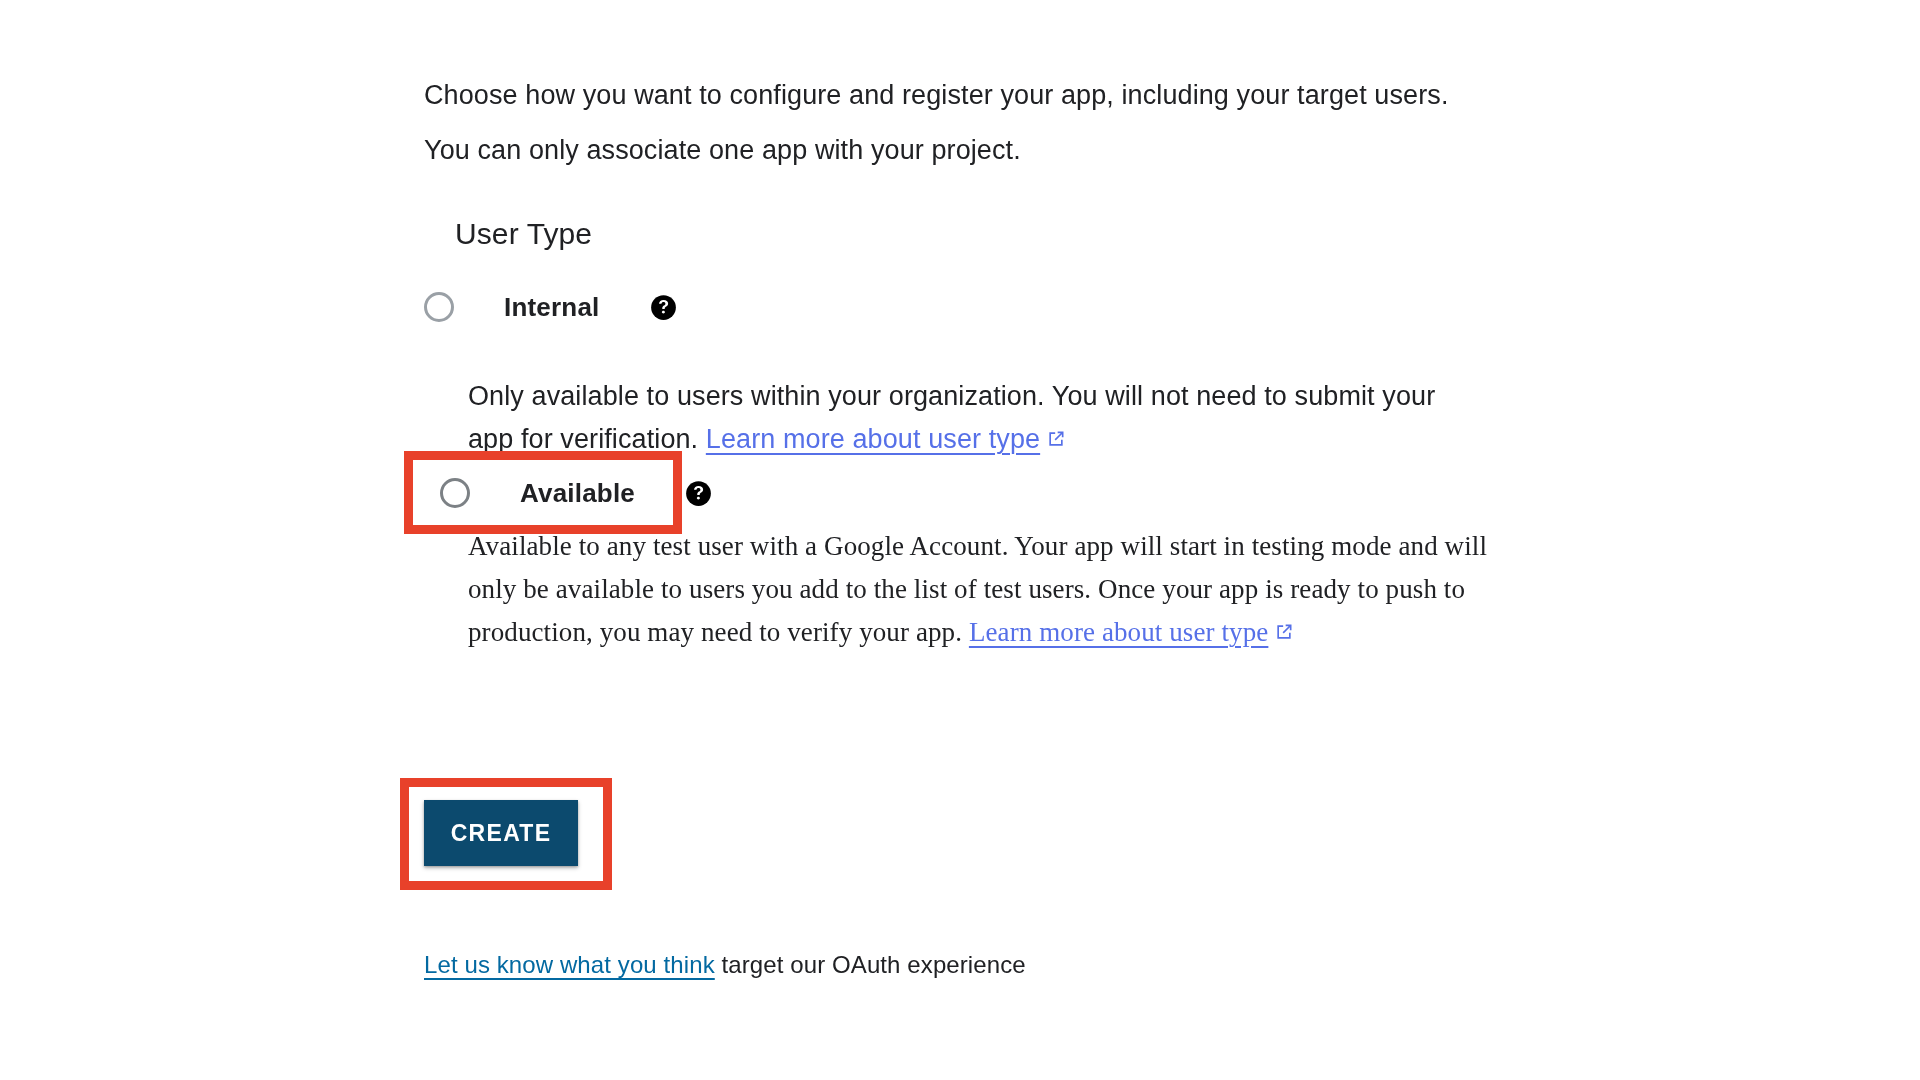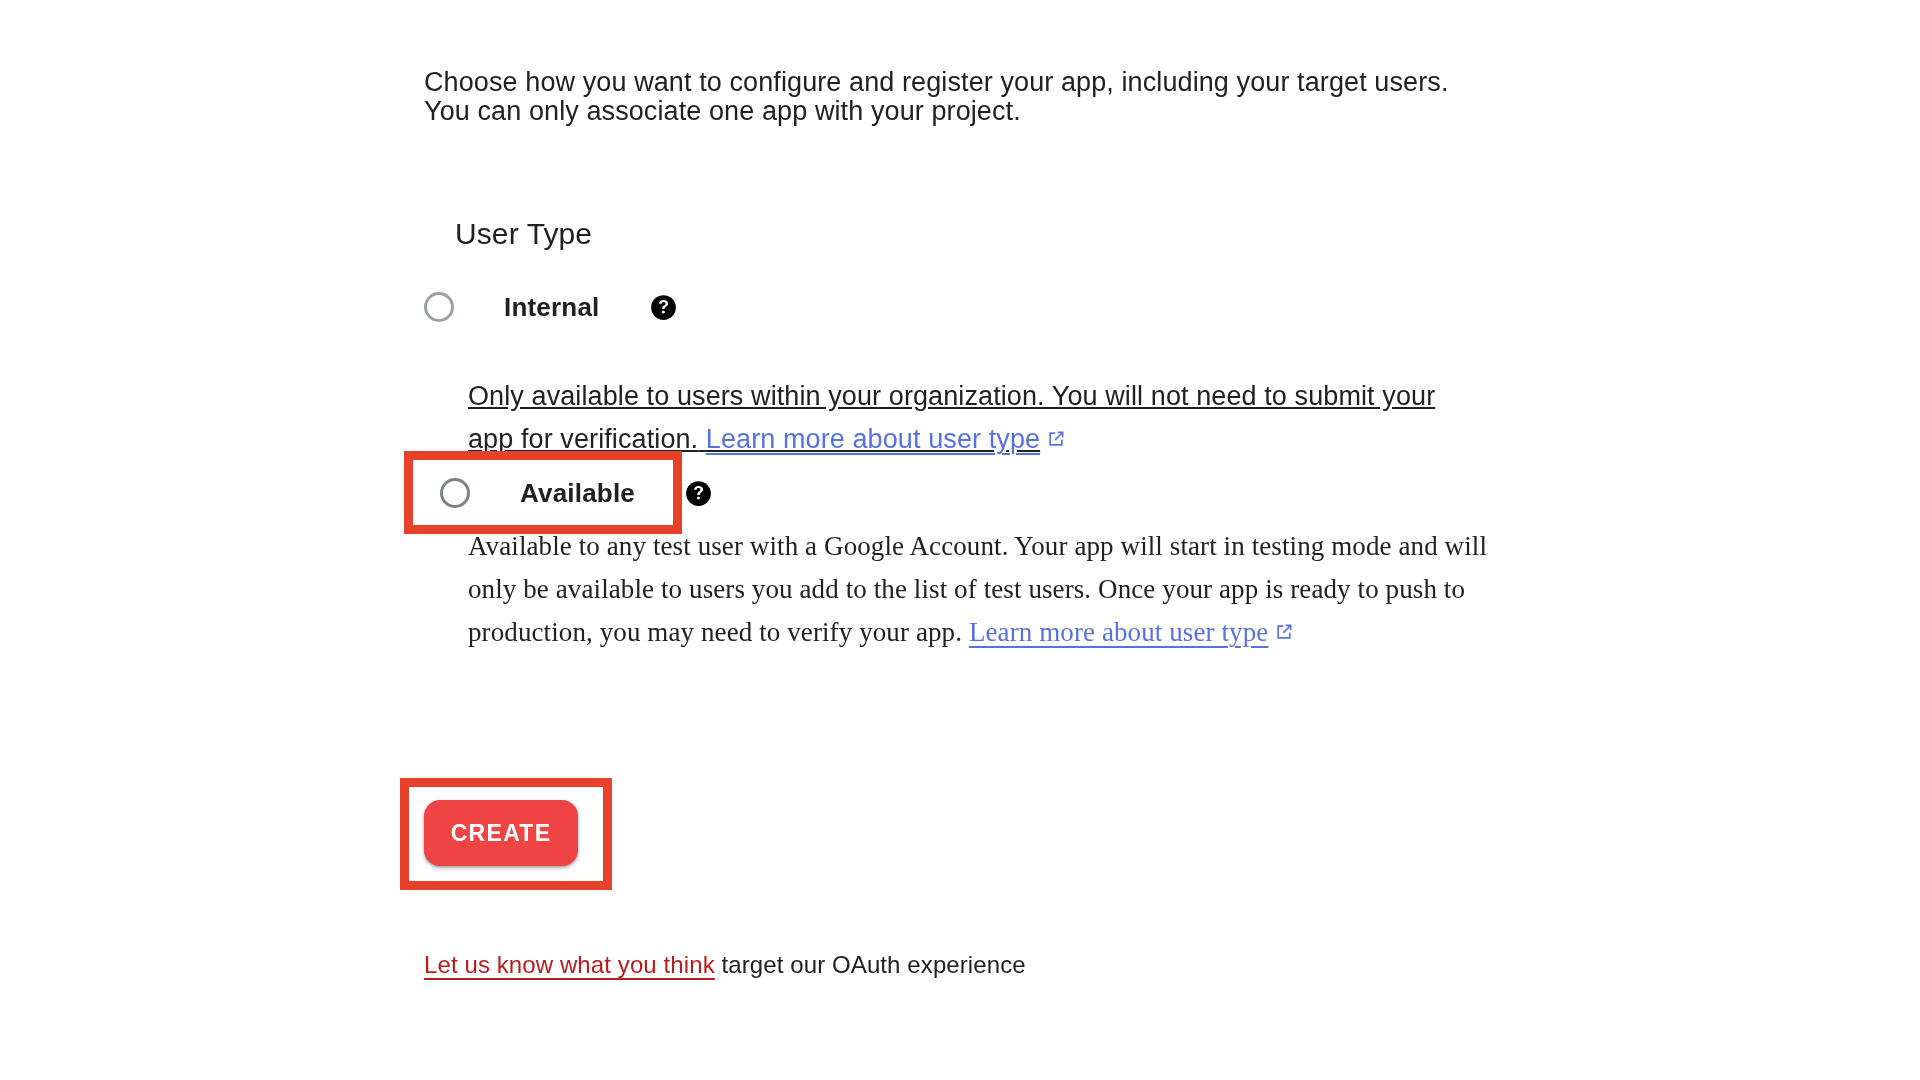--- a/index.html
+++ b/index.html
@@ -31,21 +31,21 @@
     width: 1120px;
   }
 
   
   .intro {
     position: absolute;
     top: 68px;
     left: 0;
     width: 1030px;
     font-size: 27px;
-    line-height: 29px;
+    line-height: 55px;
     color: #202124;
     font-weight: 400;
     letter-spacing: 0.1px;
   }
 
   
   .section-heading {
     position: absolute;
     top: 215px;
     left: 0;
@@ -104,21 +104,21 @@
   
   .desc {
     position: absolute;
     left: 44px;
     font-size: 27px;
     line-height: 43px;
     color: #202124;
     font-weight: 400;
     letter-spacing: 0.1px;
   }
-  .desc.internal { top: 375px; width: 1010px; text-decoration: underline; }
+  .desc.internal { top: 375px; width: 1010px; }
   .desc.external { top: 525px; width: 1060px; font-family: Liberation Serif, serif; }
 
   
   a.ext-link {
     color: #5670e8;
     text-decoration: underline;
     text-underline-offset: 5px;
     text-decoration-thickness: 2px;
     white-space: nowrap;
   }
@@ -130,24 +130,24 @@
     vertical-align: -1px;
   }
 
   
   .create-button {
     position: absolute;
     left: 424px;
     top: 800px;
     width: 154px;
     height: 66px;
-    background: #ef4444;
+    background: #0c4a6e;
     color: #ffffff;
     border: none;
-    border-radius: 16px;
+    border-radius: 0;
     font-family: "Liberation Sans", sans-serif;
     font-size: 23px;
     font-weight: 700;
     letter-spacing: 1.3px;
     cursor: pointer;
     box-shadow: 0 2px 4px rgba(0,0,0,0.28), 0 1px 2px rgba(0,0,0,0.18);
     display: flex;
     align-items: center;
     justify-content: center;
   }
@@ -157,21 +157,21 @@
     position: absolute;
     left: 424px;
     top: 948px;
     font-size: 24px;
     line-height: 34px;
     color: #202124;
     letter-spacing: 0.1px;
     white-space: nowrap;
   }
   .feedback a {
-    color: #b91c1c;
+    color: #0369a1;
     text-underline-offset: 5px;
     text-decoration-thickness: 2px;
   }
 
   
   .annot-box {
     position: absolute;
     border: 9px solid #e8412a;
     box-sizing: border-box;
     pointer-events: none;

